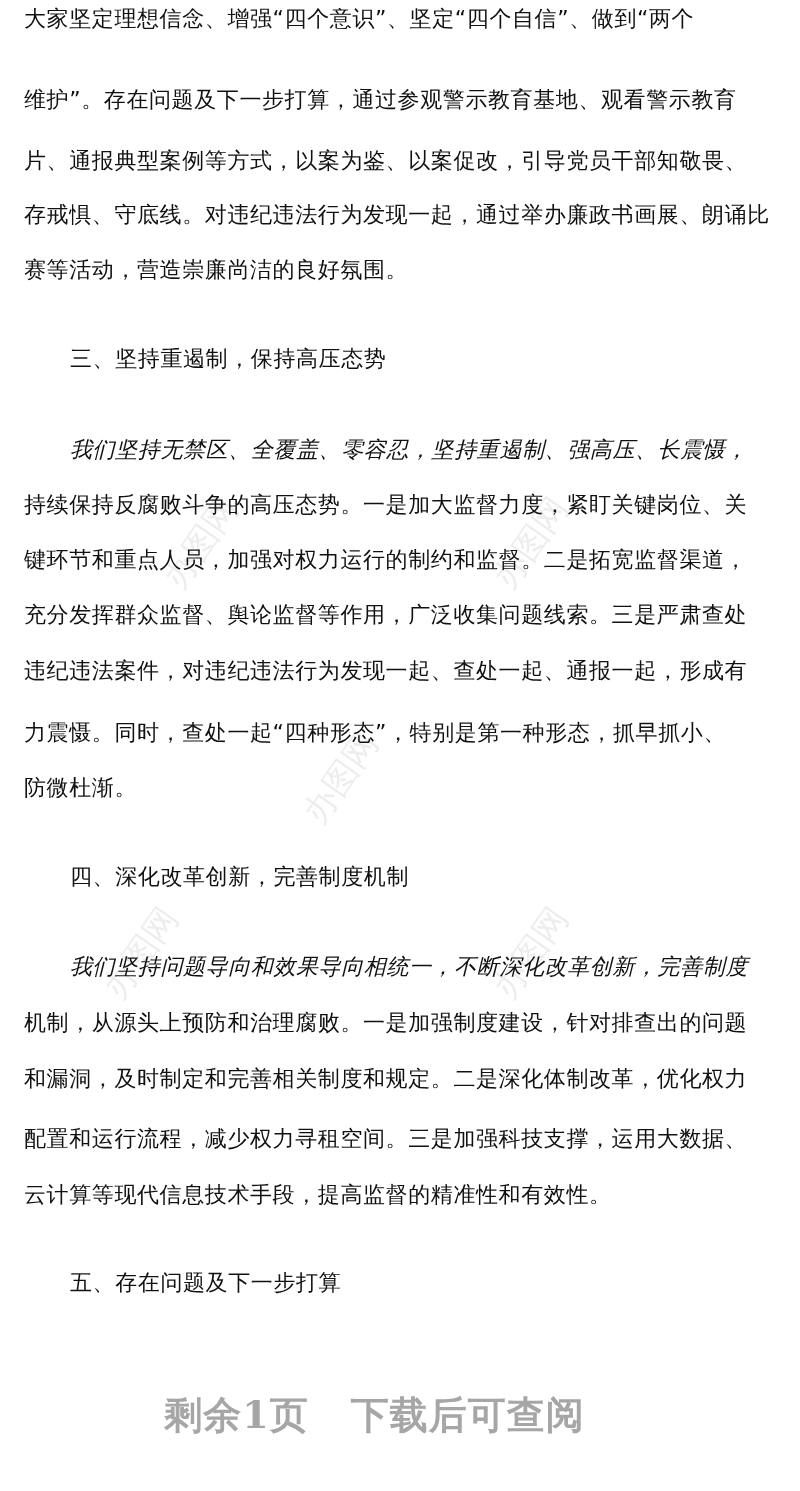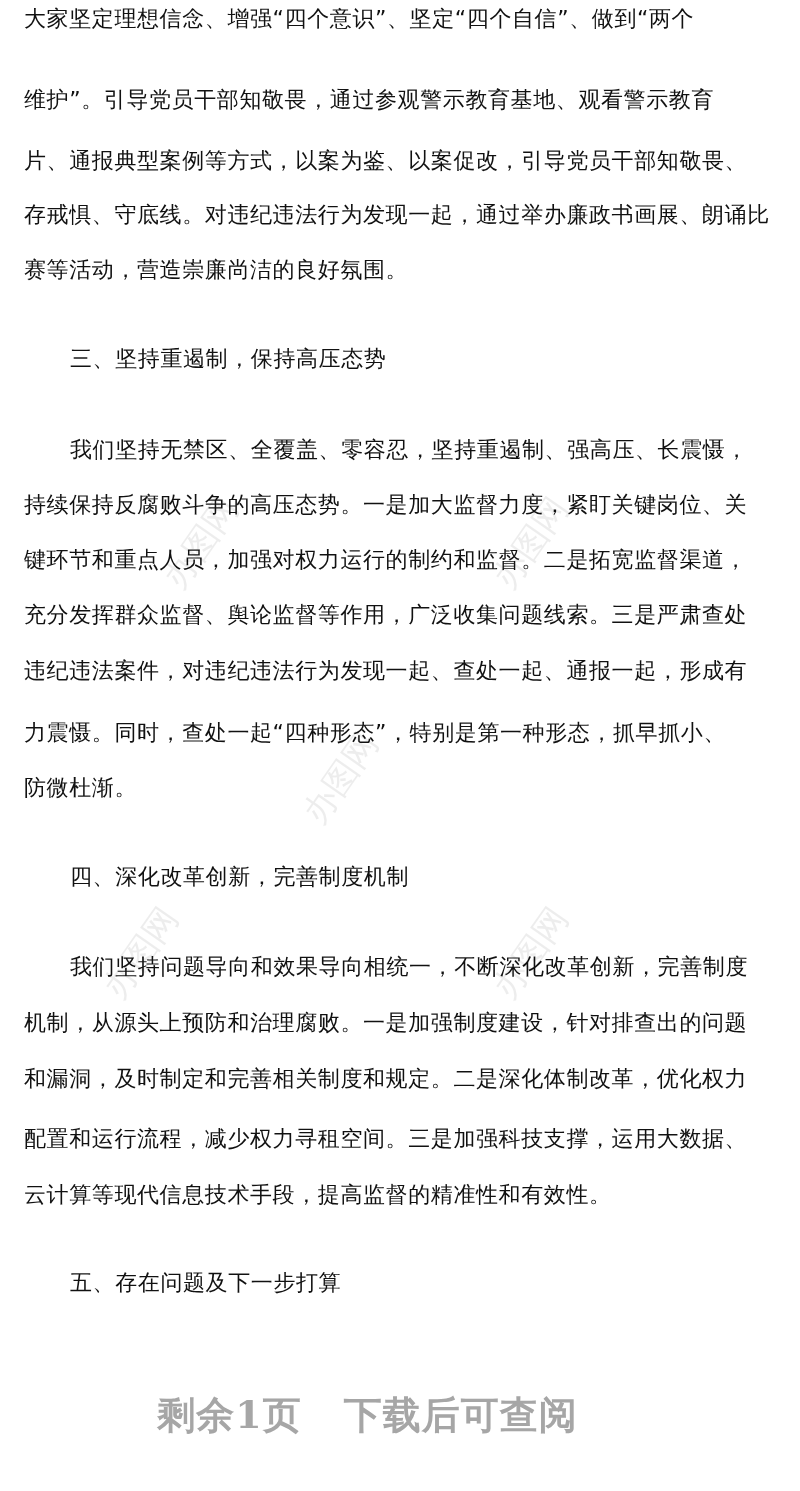--- a/index.html
+++ b/index.html
@@ -1,36 +1,36 @@
 <!DOCTYPE html>
 <html><head>
 <meta charset="utf-8">
 <style>
   html, body { margin: 0; padding: 0; background: #ffffff; }
   body { width: 800px; height: 1491px; position: relative; overflow: hidden;
          font-family: "DejaVu Sans", "Liberation Sans", sans-serif; color: #111111; }
   .line { position: absolute; left: 24px; font-size: 22px; line-height: 30px;
           white-space: nowrap; letter-spacing: 0.6px; text-align: right; }
-  .indent { left: 70px; }
+  .indent { left: 70px; font-style: italic; }
   .heading { left: 70px; }
   .watermark { position: absolute; font-size: 34px; color: rgba(0,0,0,0.07);
                transform: rotate(-55deg); white-space: nowrap; pointer-events: none;
                font-family: "DejaVu Sans", sans-serif; }
-  .footer { position: absolute; left: 5px; width: 725px; top: 1390px; text-align: center;
+  .footer { position: absolute; left: 12px; width: 725px; top: 1390px; text-align: center;
             font-family: "DejaVu Serif", "Liberation Serif", serif; font-weight: bold;
             font-size: 38px; color: #a6a6a6; letter-spacing: 1px; }
   .footer span { display: inline-block; }
   .footer .gap { width: 42px; }
 </style>
 </head>
 <body>
 
 <div>
   <div class="line" style="top:4px">大家坚定理想信念、增强“四个意识”、坚定“四个自信”、做到“两个</div>
-  <div class="line" style="top:85px">维护”。引导党员干部知敬畏，通过参观警示教育基地、观看警示教育</div>
+  <div class="line" style="top:85px">维护”。存在问题及下一步打算，通过参观警示教育基地、观看警示教育</div>
   <div class="line" style="top:146px">片、通报典型案例等方式，以案为鉴、以案促改，引导党员干部知敬畏、</div>
   <div class="line" style="top:200px">存戒惧、守底线。对违纪违法行为发现一起，通过举办廉政书画展、朗诵比</div>
   <div class="line" style="top:255px">赛等活动，营造崇廉尚洁的良好氛围。</div>
 
   <div class="line heading" style="top:344px">三、坚持重遏制，保持高压态势</div>
 
   <div class="line indent" style="top:435px">我们坚持无禁区、全覆盖、零容忍，坚持重遏制、强高压、长震慑，</div>
   <div class="line" style="top:490px">持续保持反腐败斗争的高压态势。一是加大监督力度，紧盯关键岗位、关</div>
   <div class="line" style="top:545px">键环节和重点人员，加强对权力运行的制约和监督。二是拓宽监督渠道，</div>
   <div class="line" style="top:600px">充分发挥群众监督、舆论监督等作用，广泛收集问题线索。三是严肃查处</div>

